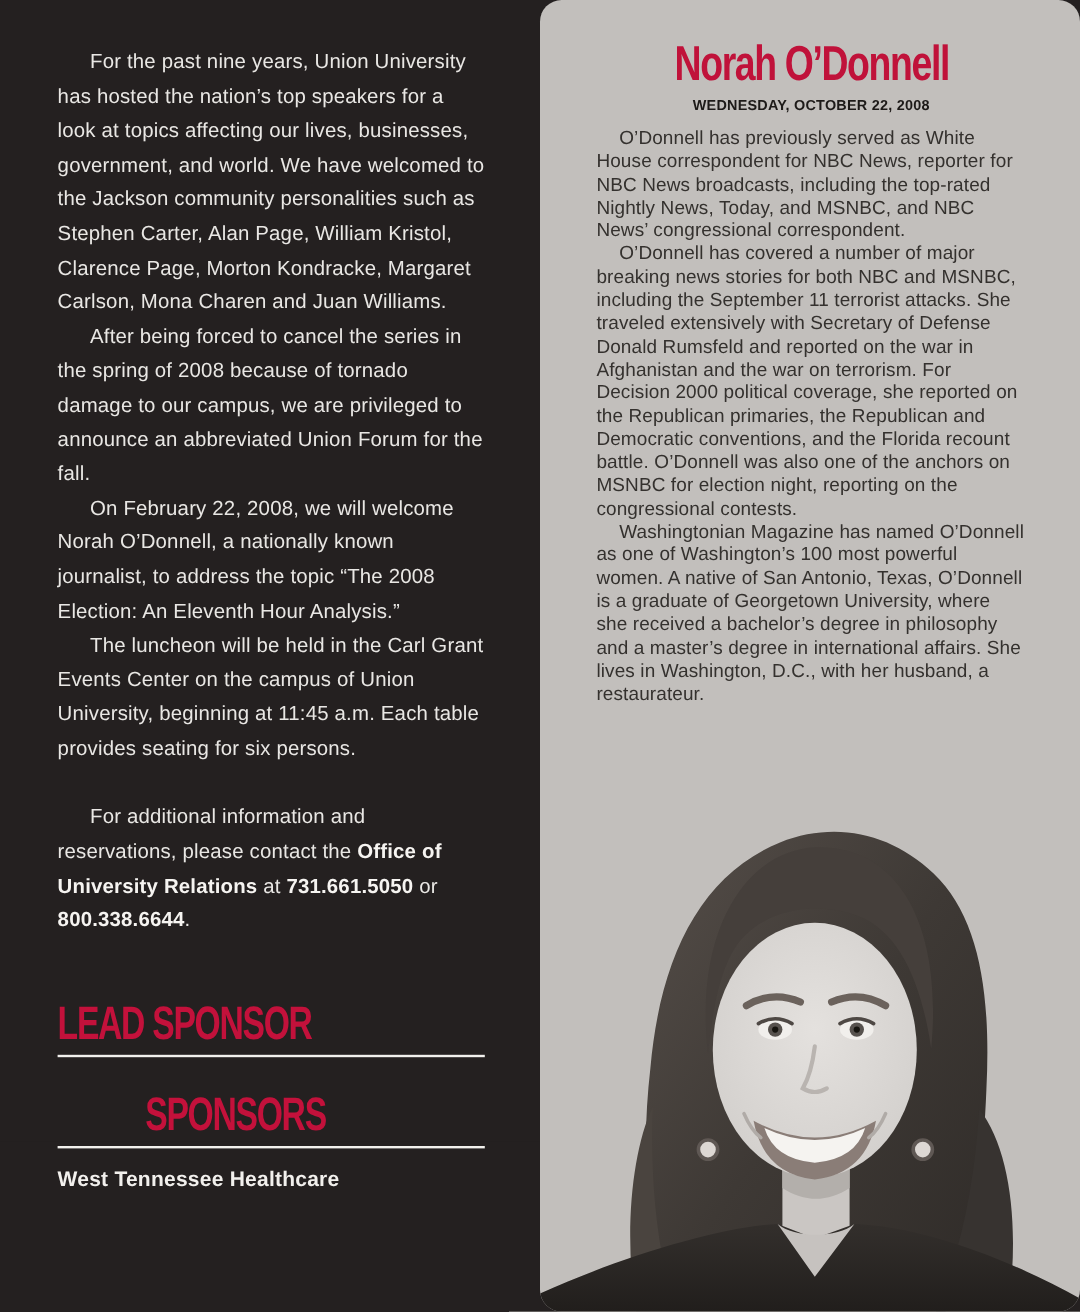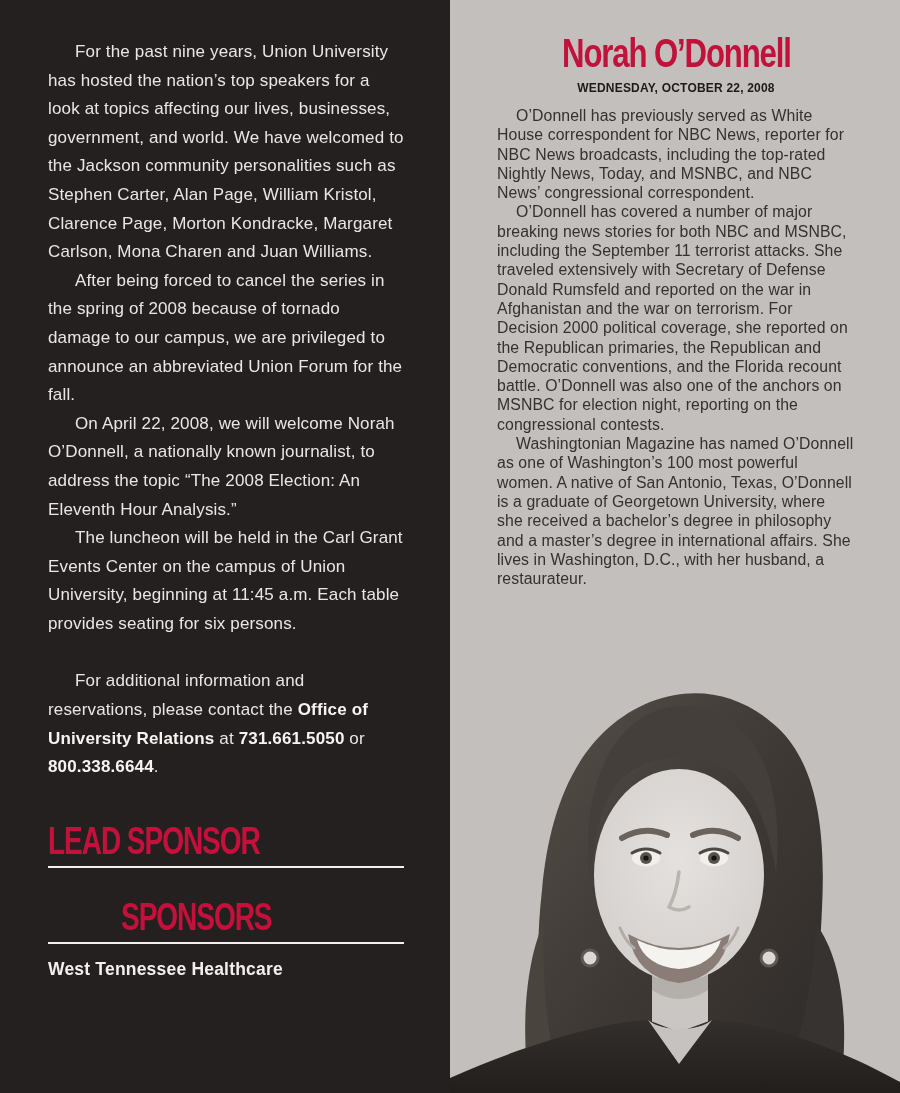--- a/index.html
+++ b/index.html
@@ -14,21 +14,21 @@
     background:#242020;
     padding:38px 46px 0 48px;
     color:#e9e7e4;
   }
   .left p.body{
     font-size:17px;line-height:28.6px;margin:0;
     text-indent:27px;letter-spacing:.15px;color:#e9e7e4;font-weight:400;
   }
   .left p.contact{margin-top:29px;}
   .b{font-weight:700;color:#f6f4f1;}
-  .sp-head-wrap{margin-top:41px;height:37px;overflow:visible;white-space:nowrap;}
+  .sp-head-wrap{margin-top:54px;height:37px;overflow:visible;white-space:nowrap;}
   .sp-head-wrap.second{margin-top:31px;text-align:center;}
   .sp-head{
     display:inline-block;font-size:39px;line-height:36px;font-weight:700;
     color:#c3113b;letter-spacing:-1.5px;white-space:nowrap;
     transform:scaleX(.72);transform-origin:left center;
   }
   .rule{height:2px;width:356px;background:#f2f0ed;margin:6px 0 0 0;}
   .sponsor{
     font-size:17.5px;font-weight:700;color:#f2f0ed;
     margin:15px 0 17px 0;letter-spacing:.2px;
@@ -36,20 +36,21 @@
   .sponsor.it{font-style:italic;}
   
   .right{
     width:450px;height:1093px;position:relative;overflow:hidden;
     background:
       repeating-linear-gradient(90deg, rgba(70,64,58,.045) 0 1px, rgba(255,255,255,.05) 1px 3px),
       repeating-linear-gradient(0deg, rgba(70,64,58,.05) 0 1px, rgba(255,255,255,.04) 1px 3px),
       radial-gradient(ellipse 130% 55% at 50% 20%, rgba(255,255,255,.48), rgba(255,255,255,0) 72%),
       linear-gradient(90deg,#abaa8a0 0%, #adaaa7 0%, #c7c4c1 16%, #cdcbc8 52%, #c1beba 82%, #a3a09d 100%);
     background-color:#c2bfbc;
+    border-radius:18px;
   }
   .right-inner{position:relative;z-index:2;padding:34px 45px 0 47px;}
   .title-wrap{text-align:center;height:42px;white-space:nowrap;}
   .title{
     display:inline-block;font-size:41px;line-height:38px;font-weight:700;
     color:#c0123a;letter-spacing:-1.5px;white-space:nowrap;
     transform:scaleX(.76);transform-origin:center center;
   }
   .date{
     text-align:center;font-size:12px;font-weight:700;color:#1d1a18;
@@ -60,21 +61,21 @@
     text-indent:19px;letter-spacing:.1px;
   }
   .photo{position:absolute;left:0;bottom:0;width:450px;height:433px;z-index:1;display:block;}
 </style>
 </head>
 <body>
 
 <div class="left">
   <p class="body">For the past nine years, Union University has hosted the nation’s top speakers for a look at topics affecting our lives, businesses, government, and world.  We have welcomed to the Jackson community personalities such as Stephen Carter, Alan Page, William Kristol, Clarence Page, Morton Kondracke, Margaret Carlson, Mona Charen and Juan Williams.</p>
   <p class="body">After being forced to cancel the series in the spring of 2008 because of tornado damage to our campus, we are privileged to announce an abbreviated Union Forum for the fall.</p>
-  <p class="body">On April 22, 2008, we will welcome Norah O’Donnell, a nationally known journalist, to address the topic “The 2008 Election: An Eleventh Hour Analysis.”</p>
+  <p class="body">On February 22, 2008, we will welcome Norah O’Donnell, a nationally known journalist, to address the topic “The 2008 Election: An Eleventh Hour Analysis.”</p>
   <p class="body">The luncheon will be held in the Carl Grant Events Center on the campus of Union University, beginning at 11:45 a.m.  Each table provides seating for six persons.</p>
   <p class="body contact"><span>For additional information and reservations, please contact the </span><span class="b">Office of University Relations</span><span> at </span><span class="b">731.661.5050</span><span> or </span><span class="b">800.338.6644</span><span>.</span></p>
 
   <div class="sp-head-wrap">
     <span class="sp-head">LEAD SPONSOR</span>
   </div>
   <div class="rule"></div>
 
   <div class="sp-head-wrap second">
     <span class="sp-head">SPONSORS</span>

